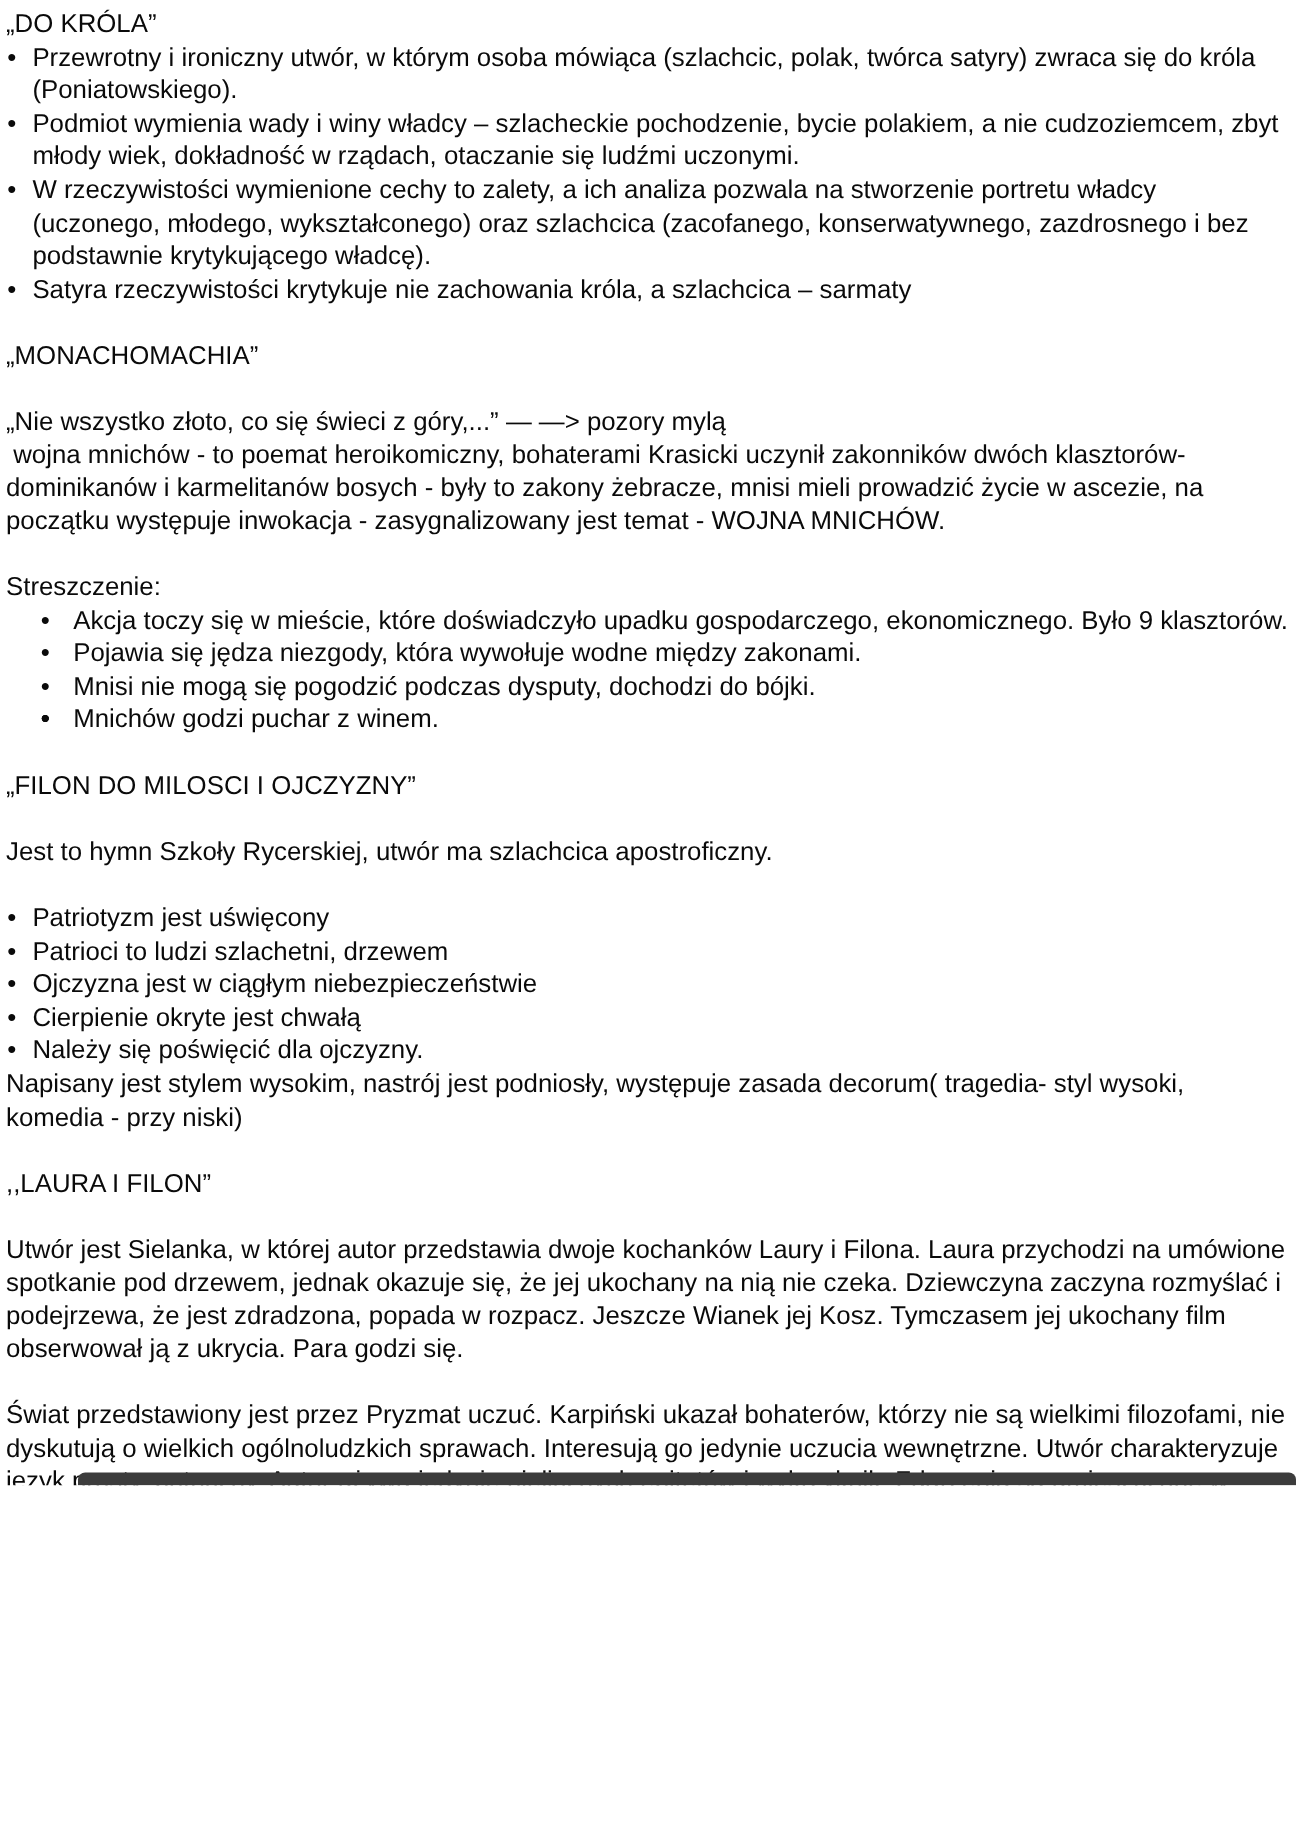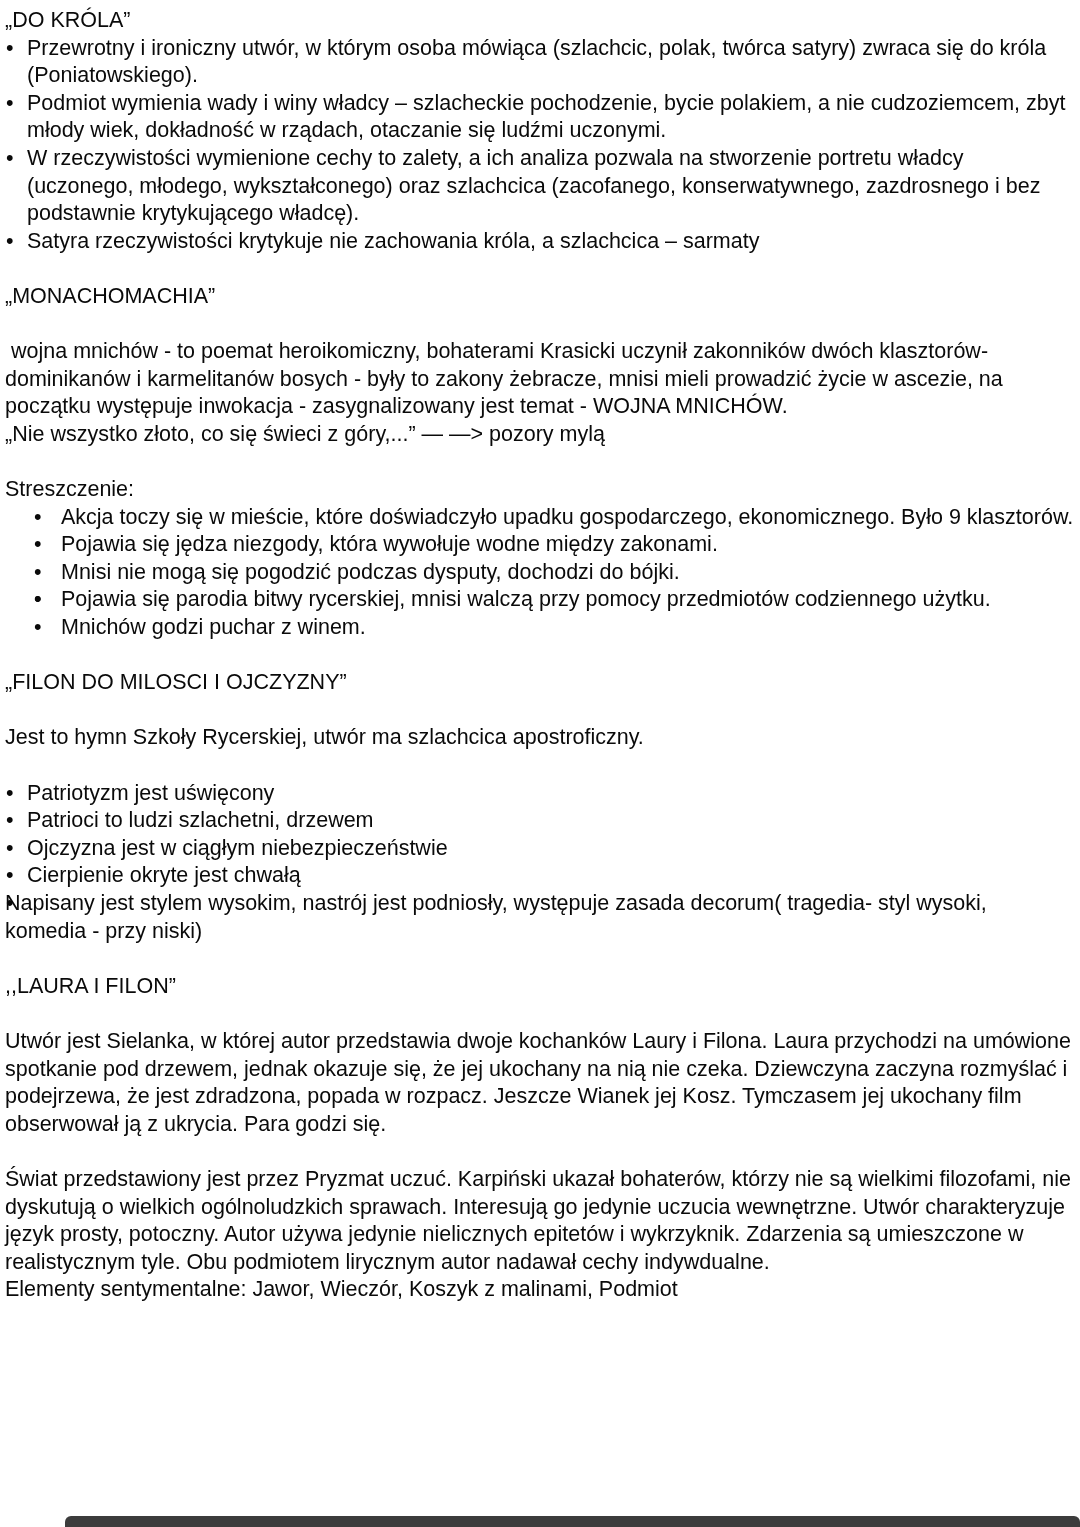--- a/index.html
+++ b/index.html
@@ -1,21 +1,21 @@
 <!DOCTYPE html>
 <html lang="pl"><head>
 <meta charset="utf-8">
 <title>Notes</title>
 <style>
   * { margin: 0; padding: 0; box-sizing: border-box; }
   html, body { background: #ffffff; }
   .page {
     position: relative;
     width: 1080px;
-    height: 1527px;
+    height: 1238px;
     background: #ffffff;
     overflow: hidden;
     font-family: "Liberation Sans", sans-serif;
     font-size: 21.5px;
     line-height: 27.6px;
     color: #0a0a0a;
   }
   .content {
     padding: 7px 6px 0 5px;
   }
@@ -60,40 +60,40 @@
 <div class="page" style="background: rgb(255, 255, 255); color: rgb(10, 10, 10);">
   <div class="content">
       <div class="line heading">„DO KRÓLA”</div>
       <div class="line bullet"><span class="marker">•</span><span>Przewrotny i ironiczny utwór, w którym osoba mówiąca (szlachcic, polak, twórca satyry) zwraca się do króla (Poniatowskiego).</span></div>
       <div class="line bullet"><span class="marker">•</span><span>Podmiot wymienia wady i winy władcy – szlacheckie pochodzenie, bycie polakiem, a nie cudzoziemcem, zbyt młody wiek, dokładność w rządach, otaczanie się ludźmi uczonymi.</span></div>
       <div class="line bullet"><span class="marker">•</span><span>W rzeczywistości wymienione cechy to zalety, a ich analiza pozwala na stworzenie portretu władcy (uczonego, młodego, wykształconego) oraz szlachcica (zacofanego, konserwatywnego, zazdrosnego i bez podstawnie krytykującego władcę).</span></div>
       <div class="line bullet"><span class="marker">•</span><span>Satyra rzeczywistości krytykuje nie zachowania króla, a szlachcica – sarmaty</span></div>
       <div class="blank"></div>
       <div class="line heading">„MONACHOMACHIA”</div>
       <div class="blank"></div>
+      <div class="line paragraph">„Nie wszystko złoto, co się świeci z góry,...” — —&gt; pozory mylą</div>
       <div class="line paragraph"> wojna mnichów - to poemat heroikomiczny, bohaterami Krasicki uczynił zakonników dwóch klasztorów- dominikanów i karmelitanów bosych - były to zakony żebracze, mnisi mieli prowadzić życie w ascezie, na początku występuje inwokacja - zasygnalizowany jest temat - WOJNA MNICHÓW.</div>
-      <div class="line paragraph">„Nie wszystko złoto, co się świeci z góry,...” — —&gt; pozory mylą</div>
       <div class="blank"></div>
       <div class="line paragraph">Streszczenie:</div>
       <div class="line list-item"><span class="marker">•</span><span>Akcja toczy się w mieście, które doświadczyło upadku gospodarczego, ekonomicznego. Było 9 klasztorów.</span></div>
       <div class="line list-item"><span class="marker">•</span><span>Pojawia się jędza niezgody, która wywołuje wodne między zakonami.</span></div>
       <div class="line list-item"><span class="marker">•</span><span>Mnisi nie mogą się pogodzić podczas dysputy, dochodzi do bójki.</span></div>
       <div class="line list-item"><span class="marker">•</span></div>
-      <div class="line list-item"><span class="marker">•</span><span>Pojawia się parodia bitwy rycerskiej, mnisi walczą przy pomocy przedmiotów codziennego użytku.</span></div>
+      <div class="line list-item"><span class="marker">•</span></div>
       <div class="line list-item"><span class="marker">•</span><span>Mnichów godzi puchar z winem.</span></div>
       <div class="blank"></div>
       <div class="line heading">„FILON DO MILOSCI I OJCZYZNY”</div>
       <div class="blank"></div>
       <div class="line paragraph">Jest to hymn Szkoły Rycerskiej, utwór ma szlachcica apostroficzny.</div>
       <div class="blank"></div>
       <div class="line bullet"><span class="marker">•</span><span>Patriotyzm jest uświęcony</span></div>
       <div class="line bullet"><span class="marker">•</span><span>Patrioci to ludzi szlachetni, drzewem</span></div>
       <div class="line bullet"><span class="marker">•</span><span>Ojczyzna jest w ciągłym niebezpieczeństwie</span></div>
       <div class="line bullet"><span class="marker">•</span><span>Cierpienie okryte jest chwałą</span></div>
-      <div class="line bullet"><span class="marker">•</span></div>
+      <div class="line bullet"><span class="marker">•</span><span>Należy się poświęcić dla ojczyzny.</span></div>
       <div class="line paragraph">Napisany jest stylem wysokim, nastrój jest podniosły, występuje zasada decorum( tragedia- styl wysoki, komedia - przy niski)</div>
       <div class="blank"></div>
       <div class="line heading">,,LAURA I FILON”</div>
       <div class="blank"></div>
       <div class="line paragraph">Utwór jest Sielanka, w której autor przedstawia dwoje kochanków Laury i Filona. Laura przychodzi na umówione spotkanie pod drzewem, jednak okazuje się, że jej ukochany na nią nie czeka. Dziewczyna zaczyna rozmyślać i podejrzewa, że jest zdradzona, popada w rozpacz. Jeszcze Wianek jej Kosz. Tymczasem jej ukochany film obserwował ją z ukrycia. Para godzi się.</div>
       <div class="blank"></div>
       <div class="line paragraph">Świat przedstawiony jest przez Pryzmat uczuć. Karpiński ukazał bohaterów, którzy nie są wielkimi filozofami, nie dyskutują o wielkich ogólnoludzkich sprawach. Interesują go jedynie uczucia wewnętrzne. Utwór charakteryzuje język prosty, potoczny. Autor używa jedynie nielicznych epitetów i wykrzyknik. Zdarzenia są umieszczone w realistycznym tyle. Obu podmiotem lirycznym autor nadawał cechy indywdualne.</div>
       <div class="line paragraph">Elementy sentymentalne: Jawor, Wieczór, Koszyk z malinami, Podmiot</div>
     </div>
   <div class="bottom-bar" style="background: rgb(60, 60, 60);"></div>

